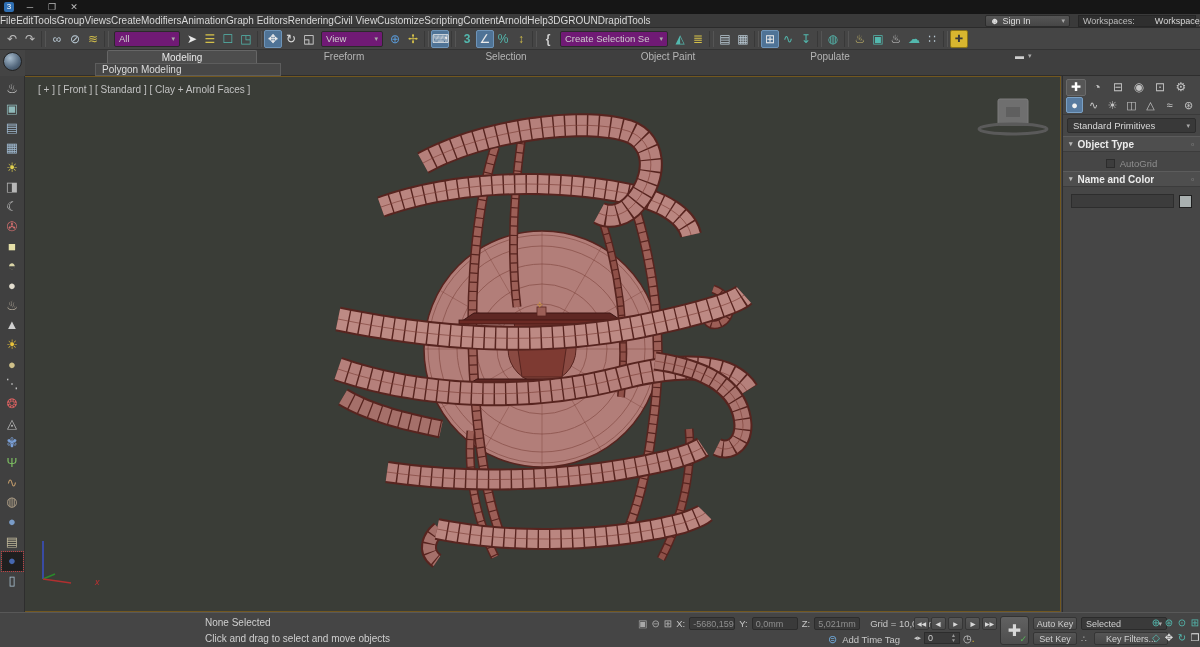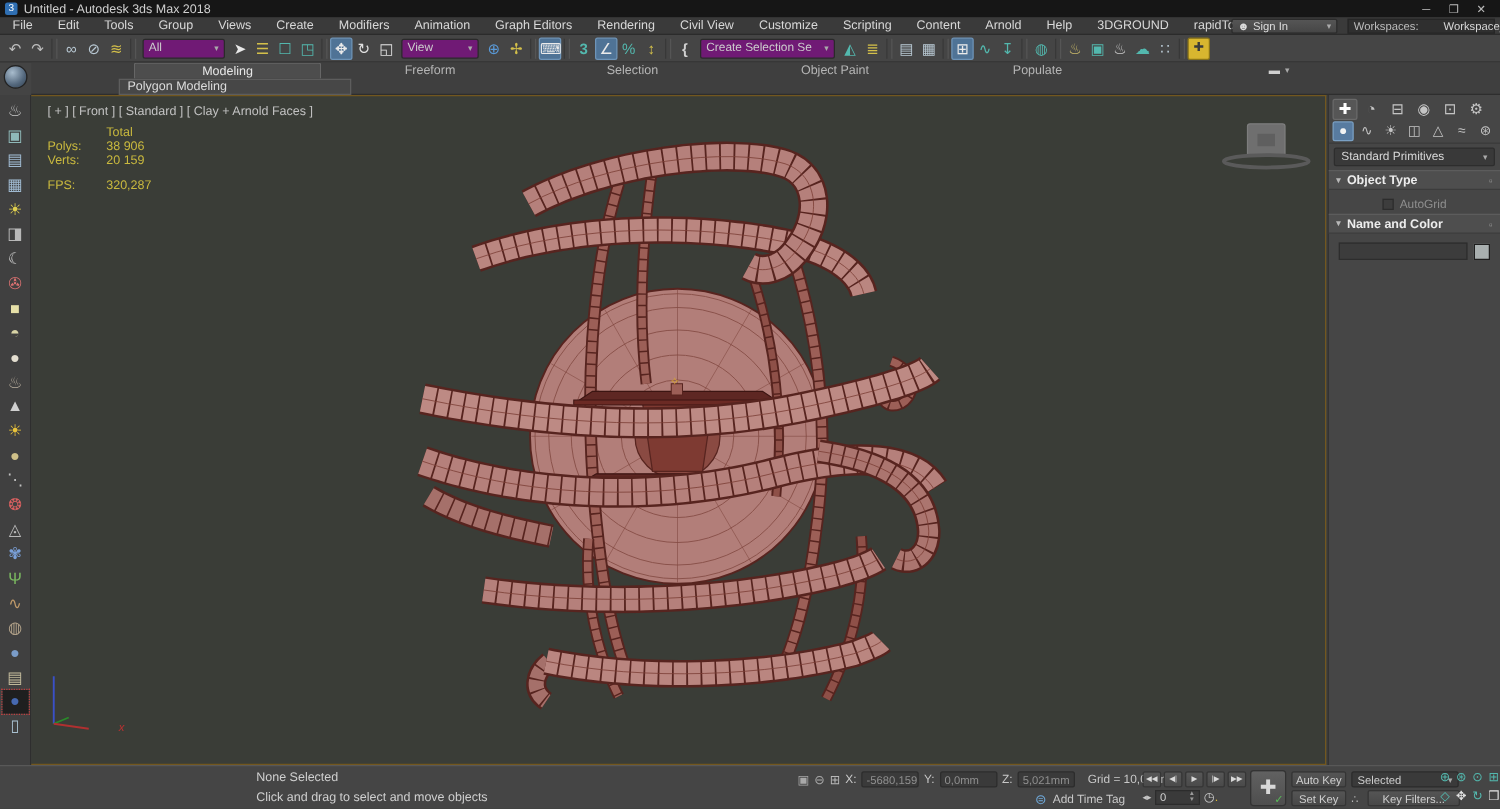--- a/index.html
+++ b/index.html
@@ -12,21 +12,21 @@
   #titlebar{left:0;top:0;width:1200px;height:14px;background:#161616;color:#cfcfcf;
     font-size:10px;display:flex;align-items:center;padding:0 4px;}
   #titlebar .logo{width:10px;height:10px;background:#2f6fb3;color:#fff;font-size:8px;
     line-height:10px;text-align:center;border-radius:2px;margin-right:5px;}
   #titlebar .t{flex:1;}
   .wbtn{width:22px;text-align:center;color:#bbb;font-size:9px;}
 
   
   #menubar{left:0;top:14px;width:1200px;height:14px;background:#3a3a3a;border-bottom:1px solid #2b2b2b;
     display:flex;align-items:center;font-size:10px;color:#d8d8d8;}
-  .mitem{padding:0 10px;height:14px;line-height:14px;text-align:center;}
+  .mitem{padding:0 0;height:14px;line-height:14px;text-align:center;}
   #signin{position:absolute;left:985px;top:1px;width:85px;height:12px;background:linear-gradient(#555,#464646);
     border:1px solid #2c2c2c;border-radius:2px;display:flex;align-items:center;font-size:9px;color:#ddd;padding:0 4px;gap:3px;}
   #wsbox{position:absolute;left:1078px;top:1px;width:118px;height:12px;background:#2f2f2f;
     border:1px solid #262626;display:flex;align-items:center;font-size:9px;color:#bdbdbd;padding:0 4px;gap:20px;}
   #wsbox .val{color:#d8d8d8;}
   .caret{font-size:7px;color:#aaa;margin-left:auto;}
 
   
   #toolbar{left:0;top:28px;width:1200px;height:22px;background:#454545;border-bottom:1px solid #333;
     display:flex;align-items:center;padding:0 3px;}
@@ -130,21 +130,20 @@
   #navgrid span[data-list]{display:contents;}
   .nicon{font-size:10px;text-align:center;line-height:14px;color:#53b8ae;}
 </style>
 </head>
 <body>
 
 <div id="app">
 
   <div id="titlebar" class="abs">
     <span class="logo">3</span>
-    <span class="t">Untitled - Autodesk 3ds Max 2018</span>
     <span class="wbtn">─</span>
     <span class="wbtn">❐</span>
     <span class="wbtn">✕</span>
   </div>
 
   <div id="menubar" class="abs">
     <span data-list="menu.items">
       
     <span class="mitem">File</span><span class="mitem">Edit</span><span class="mitem">Tools</span><span class="mitem">Group</span><span class="mitem">Views</span><span class="mitem">Create</span><span class="mitem">Modifiers</span><span class="mitem">Animation</span><span class="mitem">Graph Editors</span><span class="mitem">Rendering</span><span class="mitem">Civil View</span><span class="mitem">Customize</span><span class="mitem">Scripting</span><span class="mitem">Content</span><span class="mitem">Arnold</span><span class="mitem">Help</span><span class="mitem">3DGROUND</span><span class="mitem">rapidTools</span></span>
     <span id="signin">
@@ -361,38 +360,20 @@
       <rect x="981" y="30" width="14" height="10" fill="#5f5f5f"></rect>
       <ellipse cx="988" cy="52" rx="34" ry="5" fill="none" stroke="#5a5a5a" stroke-width="3"></ellipse>
 
       <g stroke-width="1.5" fill="none">
         <line x1="18" y1="502" x2="18" y2="464" stroke="#3a50c8"></line>
         <line x1="18" y1="502" x2="30" y2="497" stroke="#2a8a2a"></line>
         <line x1="18" y1="502" x2="46" y2="506" stroke="#b03030"></line>
       </g>
     </svg>
     <div id="vplabel" class="abs">[ + ] [ Front ] [ Standard ] [ Clay + Arnold Faces ]</div>
-    <div id="vpstats" class="abs">
-      <div class="row">
-          <span class="lab"></span>
-          <span>Total</span>
-        </div>
-      <div class="row">
-          <span class="lab">Polys:</span>
-          <span>38 906</span>
-        </div>
-      <div class="row">
-          <span class="lab">Verts:</span>
-          <span>20 159</span>
-        </div>
-      <div class="row fps">
-          <span class="lab">FPS:</span>
-          <span>320,287</span>
-        </div>
-    </div>
     <div id="axis-x" class="abs">x</div>
   </div>
 
   <div id="cpanel" class="abs">
     <div id="cptabs">
       <span data-list="command_panel.tabs" style="display:contents">
         
       <span class="cptab act">✚</span><span class="cptab">◔</span><span class="cptab">⊟</span><span class="cptab">◉</span><span class="cptab">⊡</span><span class="cptab">⚙</span></span>
     </div>
     <div id="cpcats">

